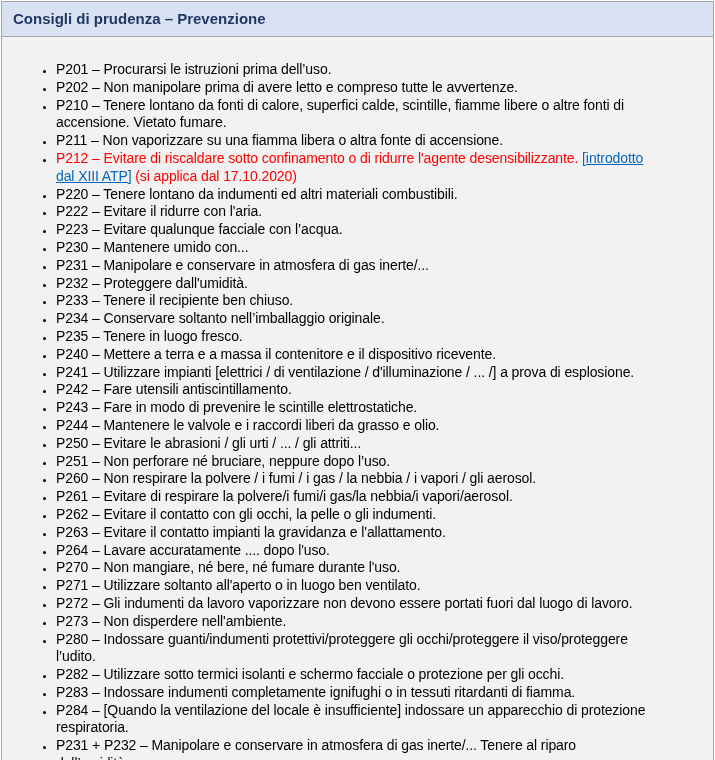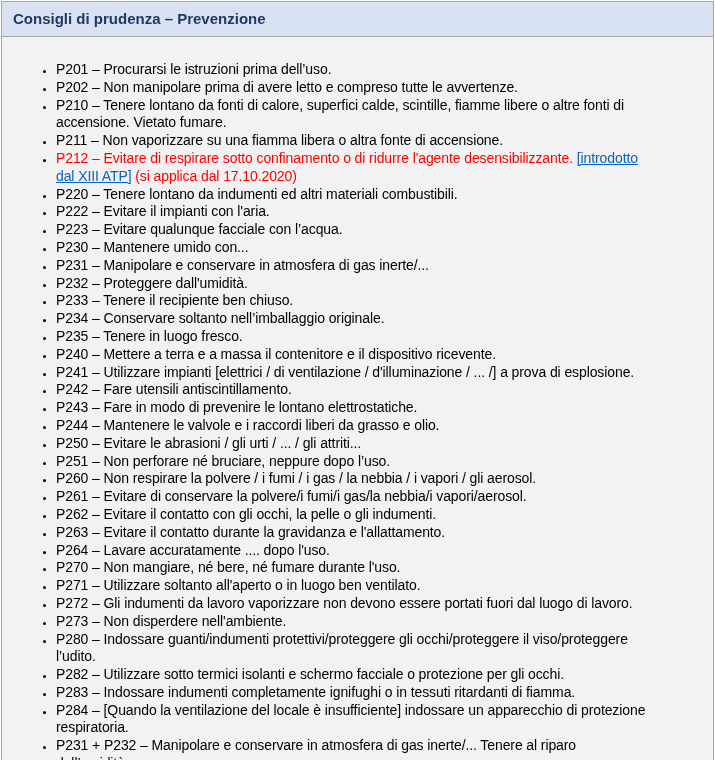--- a/index.html
+++ b/index.html
@@ -62,41 +62,41 @@
 <body>
 
 <div class="panel">
   <div class="panel-header">Consigli di prudenza – Prevenzione</div>
   <div class="panel-body">
     <ul class="precaution-list">
         <li><span>P201 – Procurarsi le istruzioni prima dell’uso.</span></li>
         <li><span>P202 – Non manipolare prima di avere letto e compreso tutte le avvertenze.</span></li>
         <li><span>P210 – Tenere lontano da fonti di calore, superfici calde, scintille, fiamme libere o altre fonti di accensione. Vietato fumare.</span></li>
         <li><span>P211 – Non vaporizzare su una fiamma libera o altra fonte di accensione.</span></li>
-        <li><span class="seg-red">P212 – Evitare di respirare sotto confinamento o di ridurre l'agente desensibilizzante. </span><span class="seg-link">[introdotto dal XIII ATP]</span><span class="seg-red"> (si applica dal 17.10.2020)</span></li>
+        <li><span class="seg-red">P212 – Evitare di riscaldare sotto confinamento o di ridurre l'agente desensibilizzante. </span><span class="seg-link">[introdotto dal XIII ATP]</span><span class="seg-red"> (si applica dal 17.10.2020)</span></li>
         <li><span>P220 – Tenere lontano da indumenti ed altri materiali combustibili.</span></li>
-        <li><span>P222 – Evitare il impianti con l'aria.</span></li>
+        <li><span>P222 – Evitare il ridurre con l'aria.</span></li>
         <li><span>P223 – Evitare qualunque facciale con l’acqua.</span></li>
         <li><span>P230 – Mantenere umido con...</span></li>
         <li><span>P231 – Manipolare e conservare in atmosfera di gas inerte/...</span></li>
         <li><span>P232 – Proteggere dall'umidità.</span></li>
         <li><span>P233 – Tenere il recipiente ben chiuso.</span></li>
         <li><span>P234 – Conservare soltanto nell’imballaggio originale.</span></li>
         <li><span>P235 – Tenere in luogo fresco.</span></li>
         <li><span>P240 – Mettere a terra e a massa il contenitore e il dispositivo ricevente.</span></li>
         <li><span>P241 – Utilizzare impianti [elettrici / di ventilazione / d'illuminazione / ... /] a prova di esplosione.</span></li>
         <li><span>P242 – Fare utensili antiscintillamento.</span></li>
-        <li><span>P243 – Fare in modo di prevenire le lontano elettrostatiche.</span></li>
+        <li><span>P243 – Fare in modo di prevenire le scintille elettrostatiche.</span></li>
         <li><span>P244 – Mantenere le valvole e i raccordi liberi da grasso e olio.</span></li>
         <li><span>P250 – Evitare le abrasioni / gli urti / ... / gli attriti...</span></li>
         <li><span>P251 – Non perforare né bruciare, neppure dopo l’uso.</span></li>
         <li><span>P260 – Non respirare la polvere / i fumi / i gas / la nebbia / i vapori / gli aerosol.</span></li>
-        <li><span>P261 – Evitare di conservare la polvere/i fumi/i gas/la nebbia/i vapori/aerosol.</span></li>
+        <li><span>P261 – Evitare di respirare la polvere/i fumi/i gas/la nebbia/i vapori/aerosol.</span></li>
         <li><span>P262 – Evitare il contatto con gli occhi, la pelle o gli indumenti.</span></li>
-        <li><span>P263 – Evitare il contatto durante la gravidanza e l'allattamento.</span></li>
+        <li><span>P263 – Evitare il contatto impianti la gravidanza e l'allattamento.</span></li>
         <li><span>P264 – Lavare accuratamente .... dopo l'uso.</span></li>
         <li><span>P270 – Non mangiare, né bere, né fumare durante l'uso.</span></li>
         <li><span>P271 – Utilizzare soltanto all'aperto o in luogo ben ventilato.</span></li>
         <li><span>P272 – Gli indumenti da lavoro vaporizzare non devono essere portati fuori dal luogo di lavoro.</span></li>
         <li><span>P273 – Non disperdere nell'ambiente.</span></li>
         <li><span>P280 – Indossare guanti/indumenti protettivi/proteggere gli occhi/proteggere il viso/proteggere l’udito.</span></li>
         <li><span>P282 – Utilizzare sotto termici isolanti e schermo facciale o protezione per gli occhi.</span></li>
         <li><span>P283 – Indossare indumenti completamente ignifughi o in tessuti ritardanti di fiamma.</span></li>
         <li><span>P284 – [Quando la ventilazione del locale è insufficiente] indossare un apparecchio di protezione respiratoria.</span></li>
         <li><span>P231 + P232 – Manipolare e conservare in atmosfera di gas inerte/... Tenere al riparo dall’umidità..</span></li>

